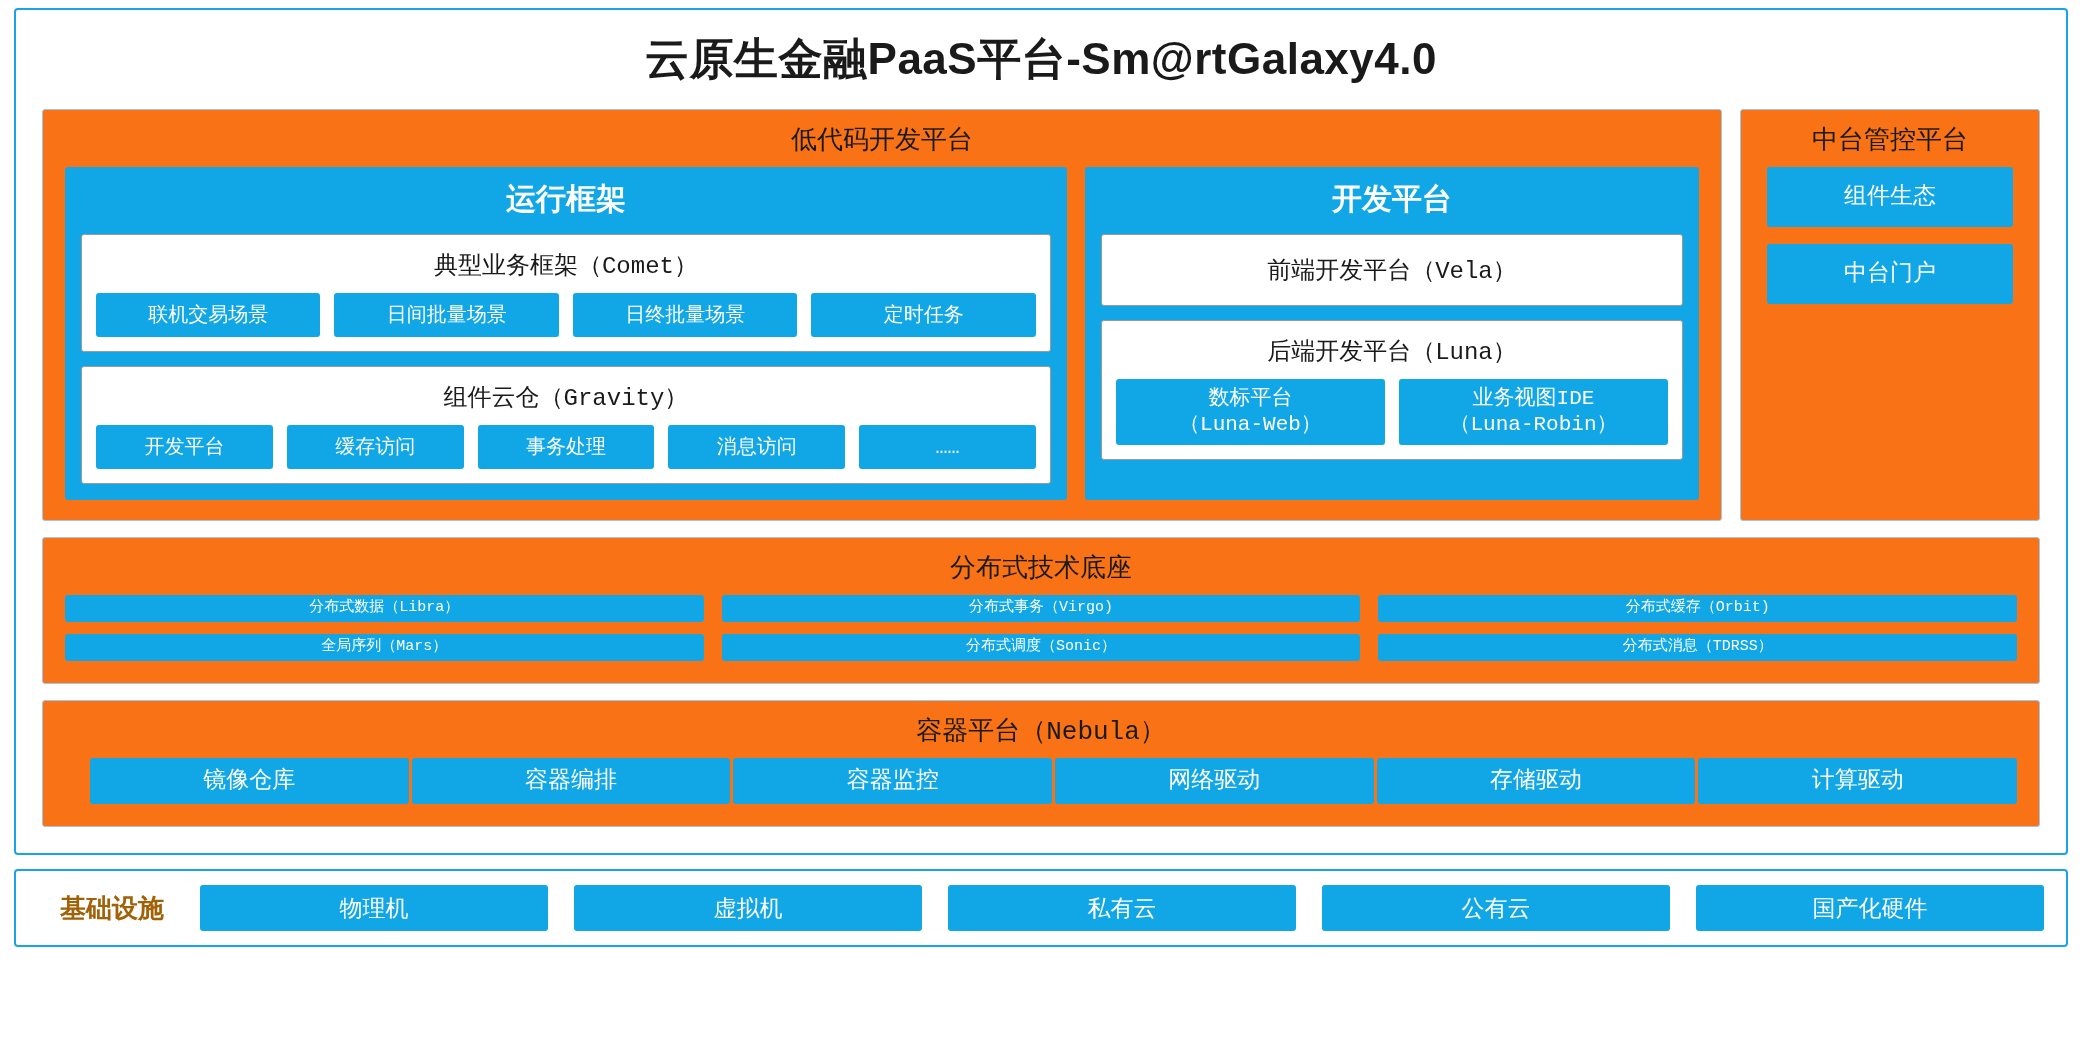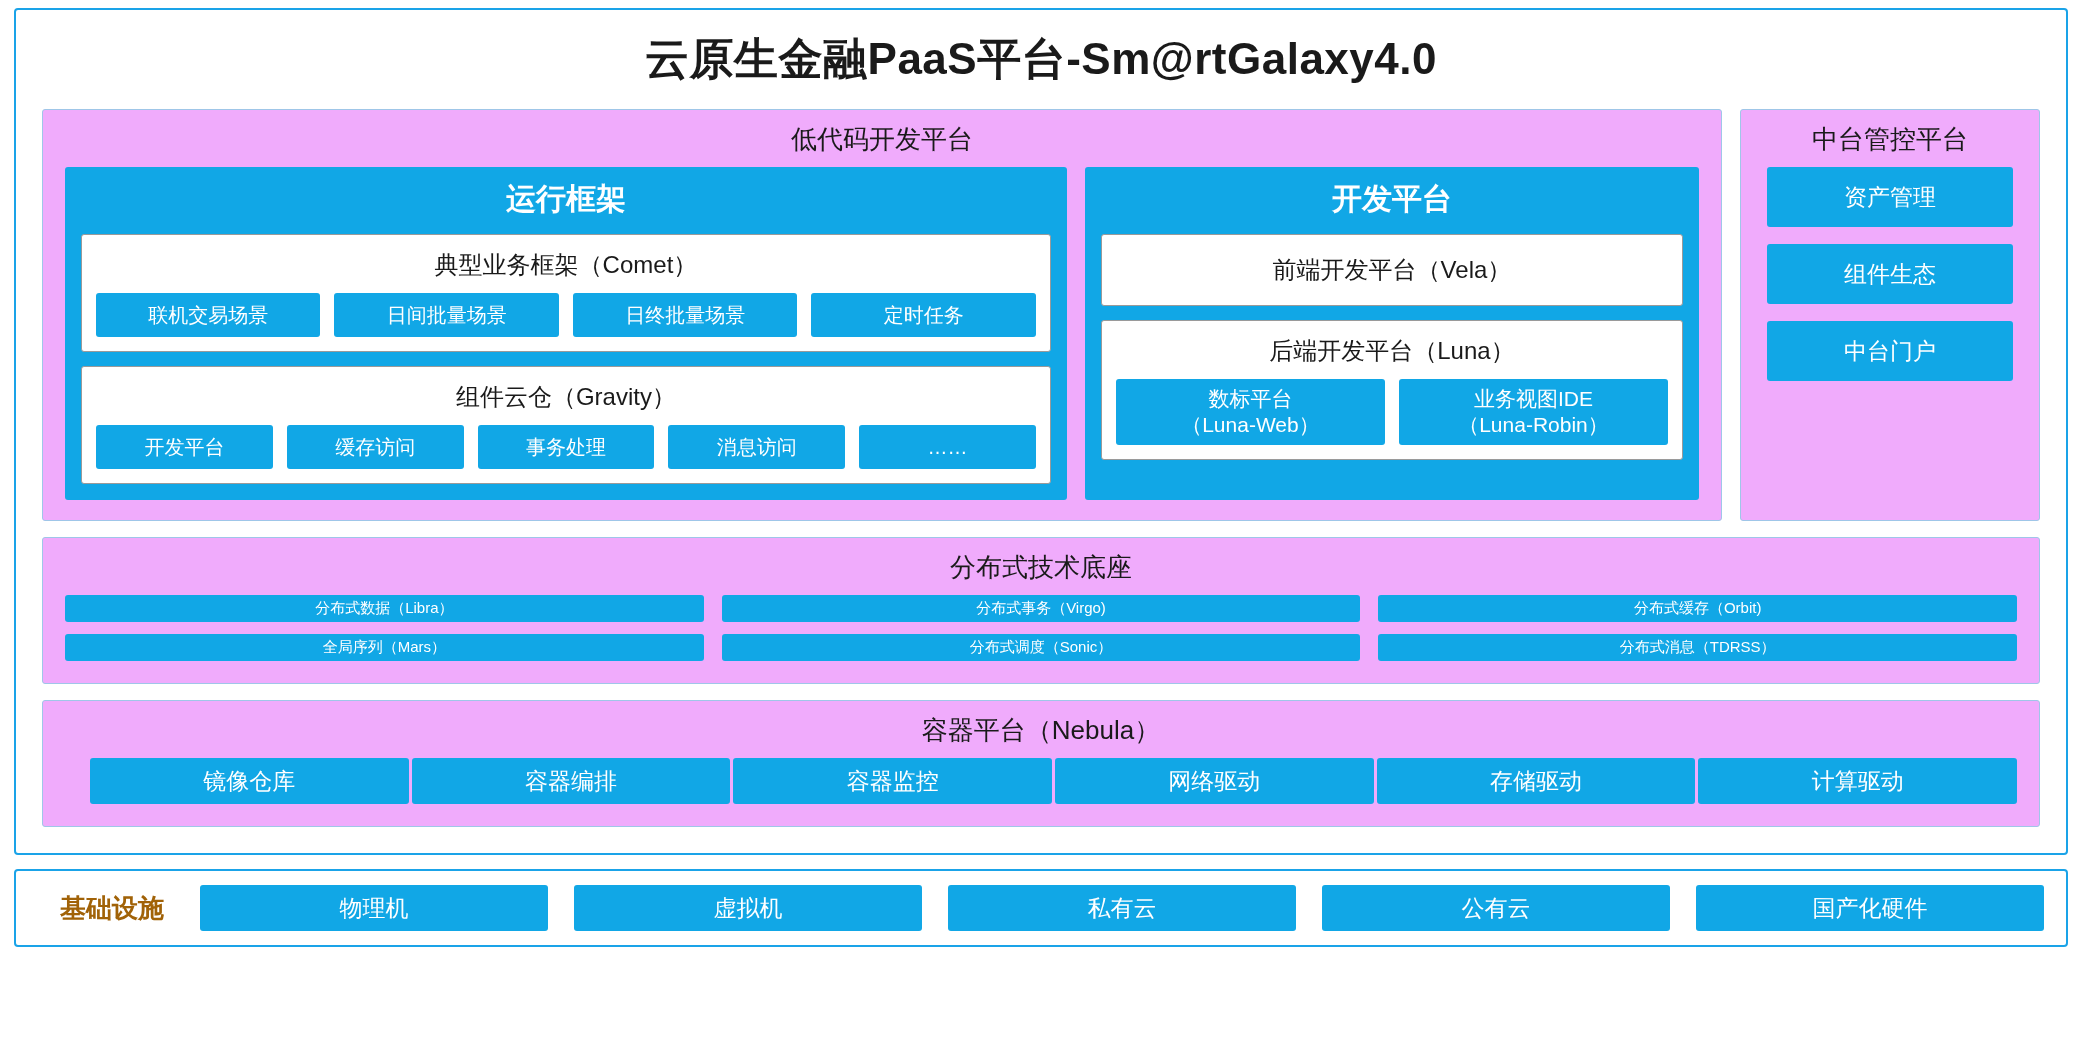--- a/index.html
+++ b/index.html
@@ -35,24 +35,25 @@
   .main-title {
     text-align: center;
     font-size: 44px;
     font-weight: bold;
     color: #1a1a1a;
     padding: 10px 0 20px 0;
     letter-spacing: 0.5px;
   }
 
   .pale-panel {
-    background: #f0abfc;
+    background: #f97316;
     border: 1.5px solid #9fc6e8;
     border-radius: 3px;
     box-sizing: border-box;
+    font-family: Liberation Mono, monospace;
   }
   .panel-title {
     text-align: center;
     font-size: 26px;
     color: #1a1a1a;
     padding: 12px 0 10px 0;
   }
 
   .blue-box {
     background: #11a7e6;
@@ -299,21 +300,20 @@
 
             </div>
           </div>
 
         </div>
       </div>
 
       <div class="pale-panel midplat">
         <div class="panel-title">中台管控平台</div>
         <div class="stack">
-          <div class="blue-box">资产管理</div>
           <div class="blue-box">组件生态</div>
           <div class="blue-box">中台门户</div>
         </div>
       </div>
 
     </div>
 
     <div class="pale-panel dist">
       <div class="panel-title">分布式技术底座</div>
       <div class="dist-body">

